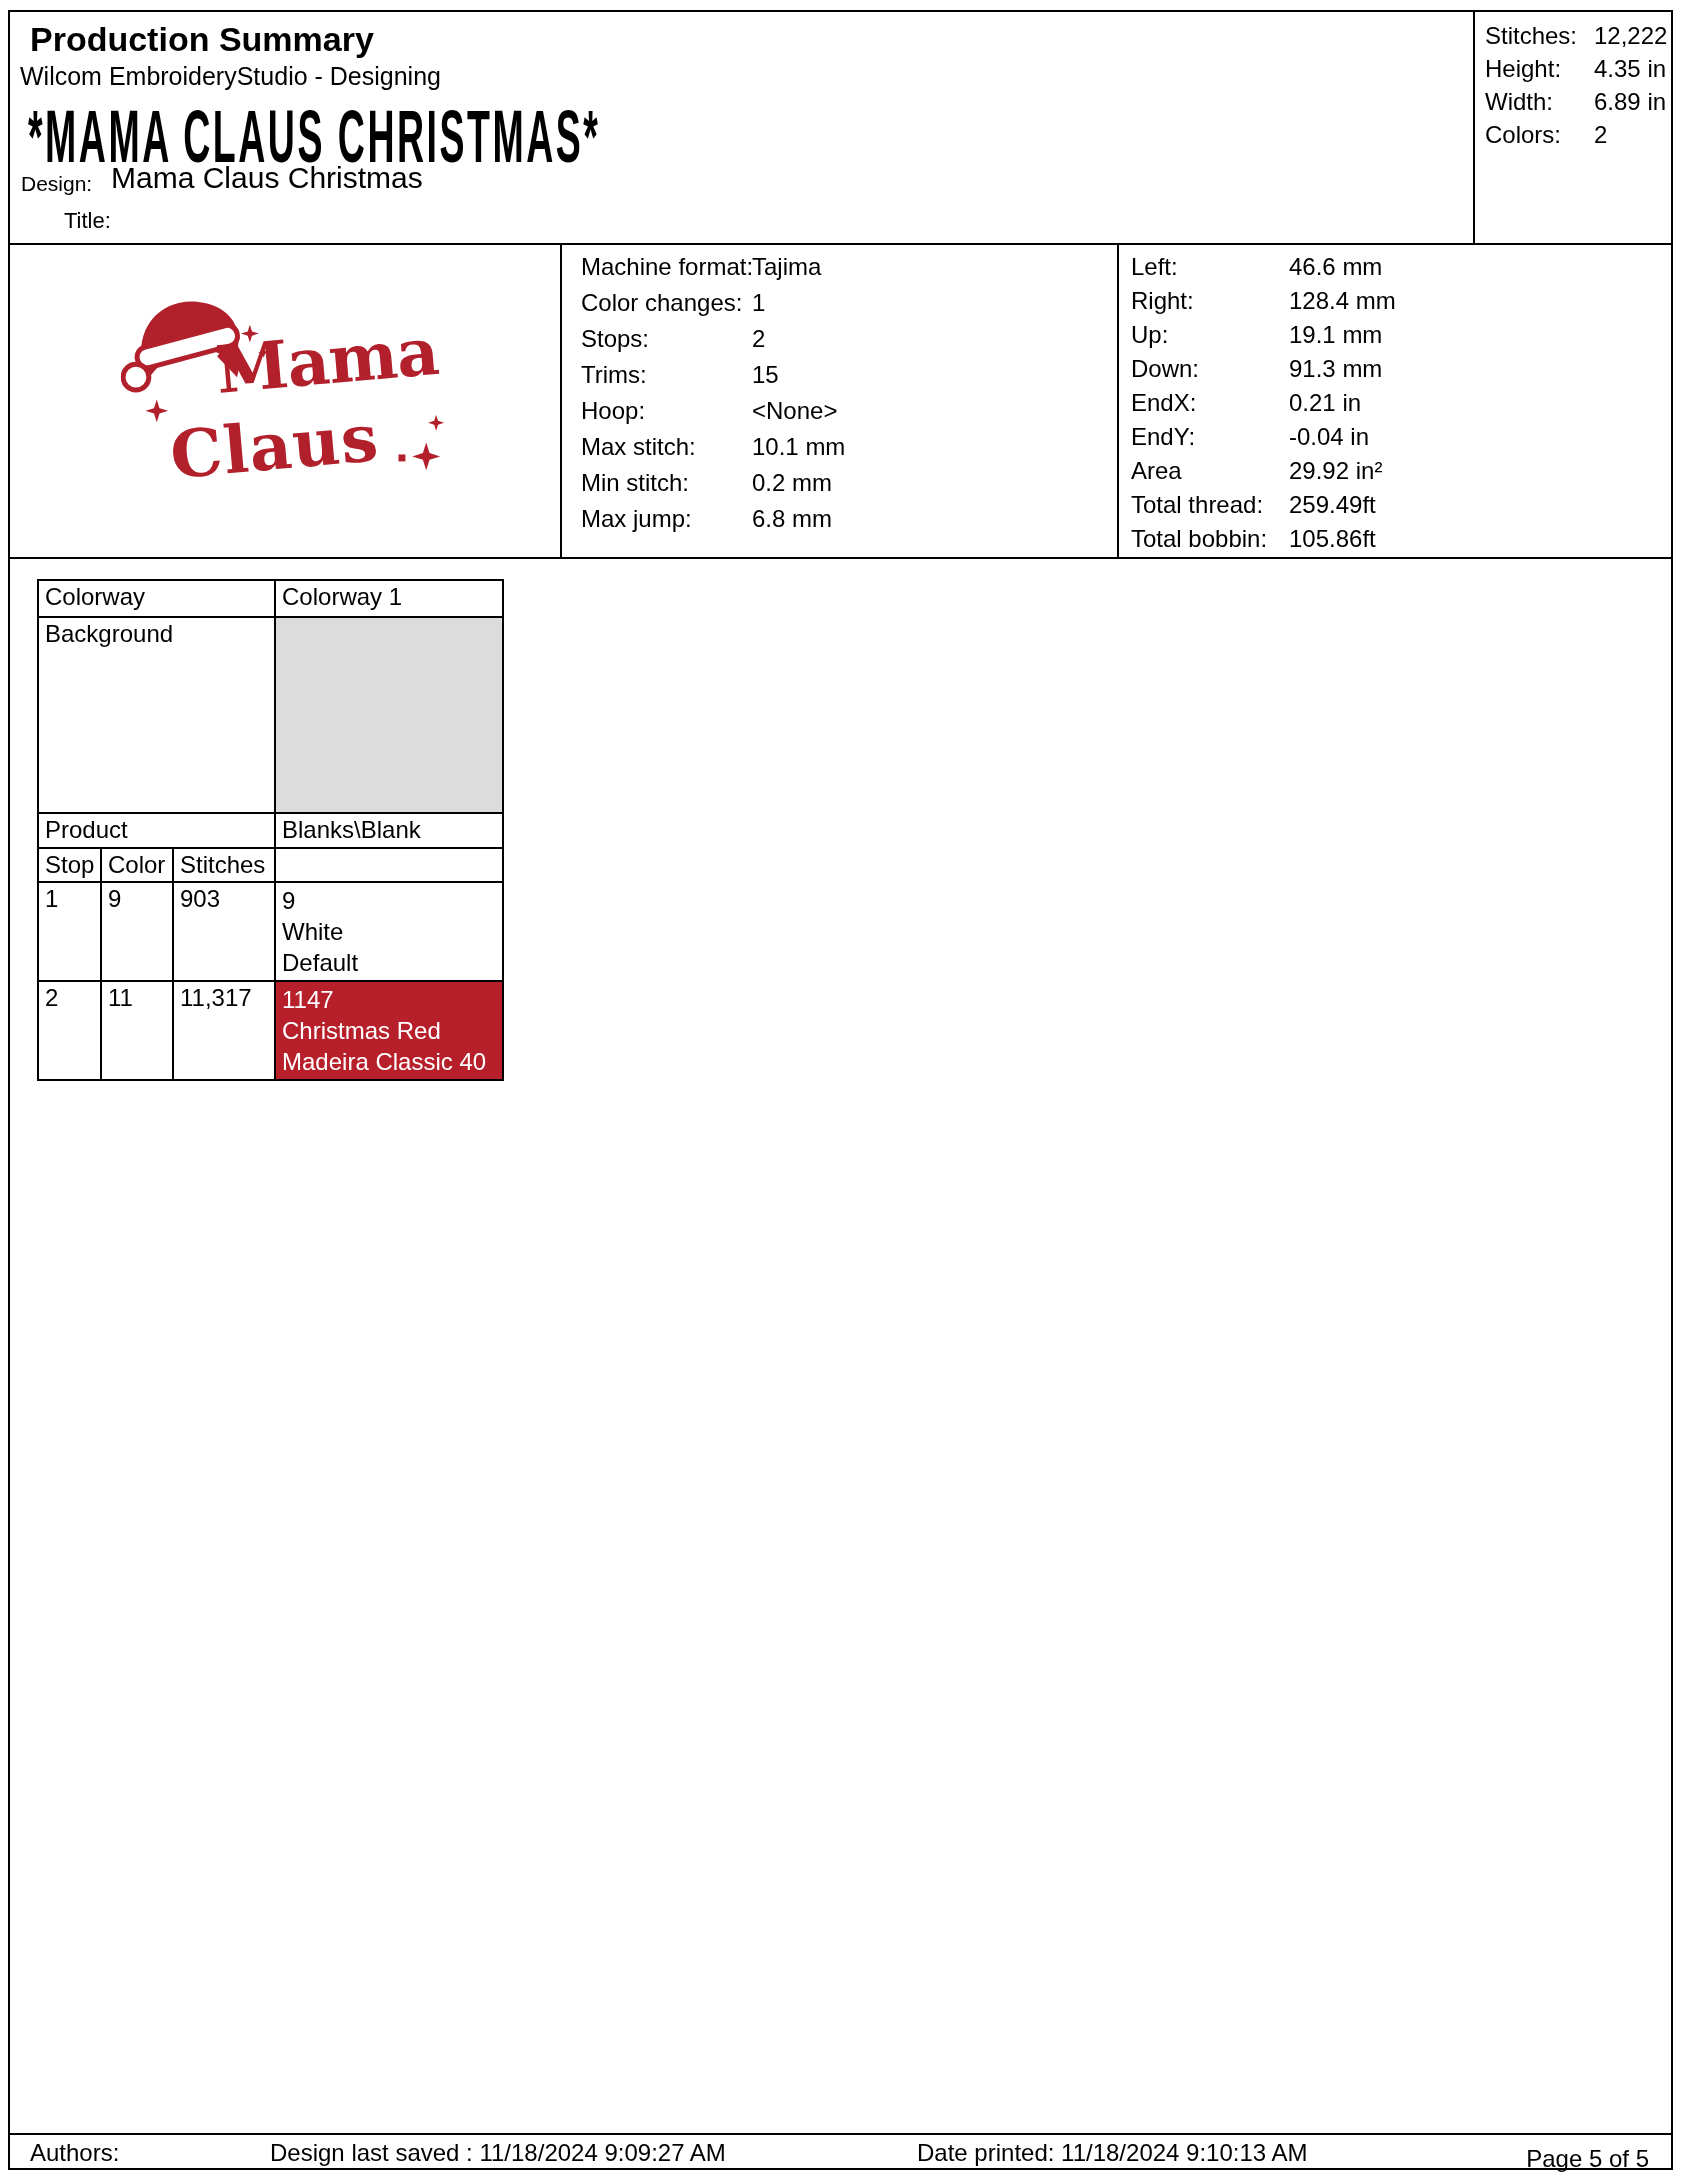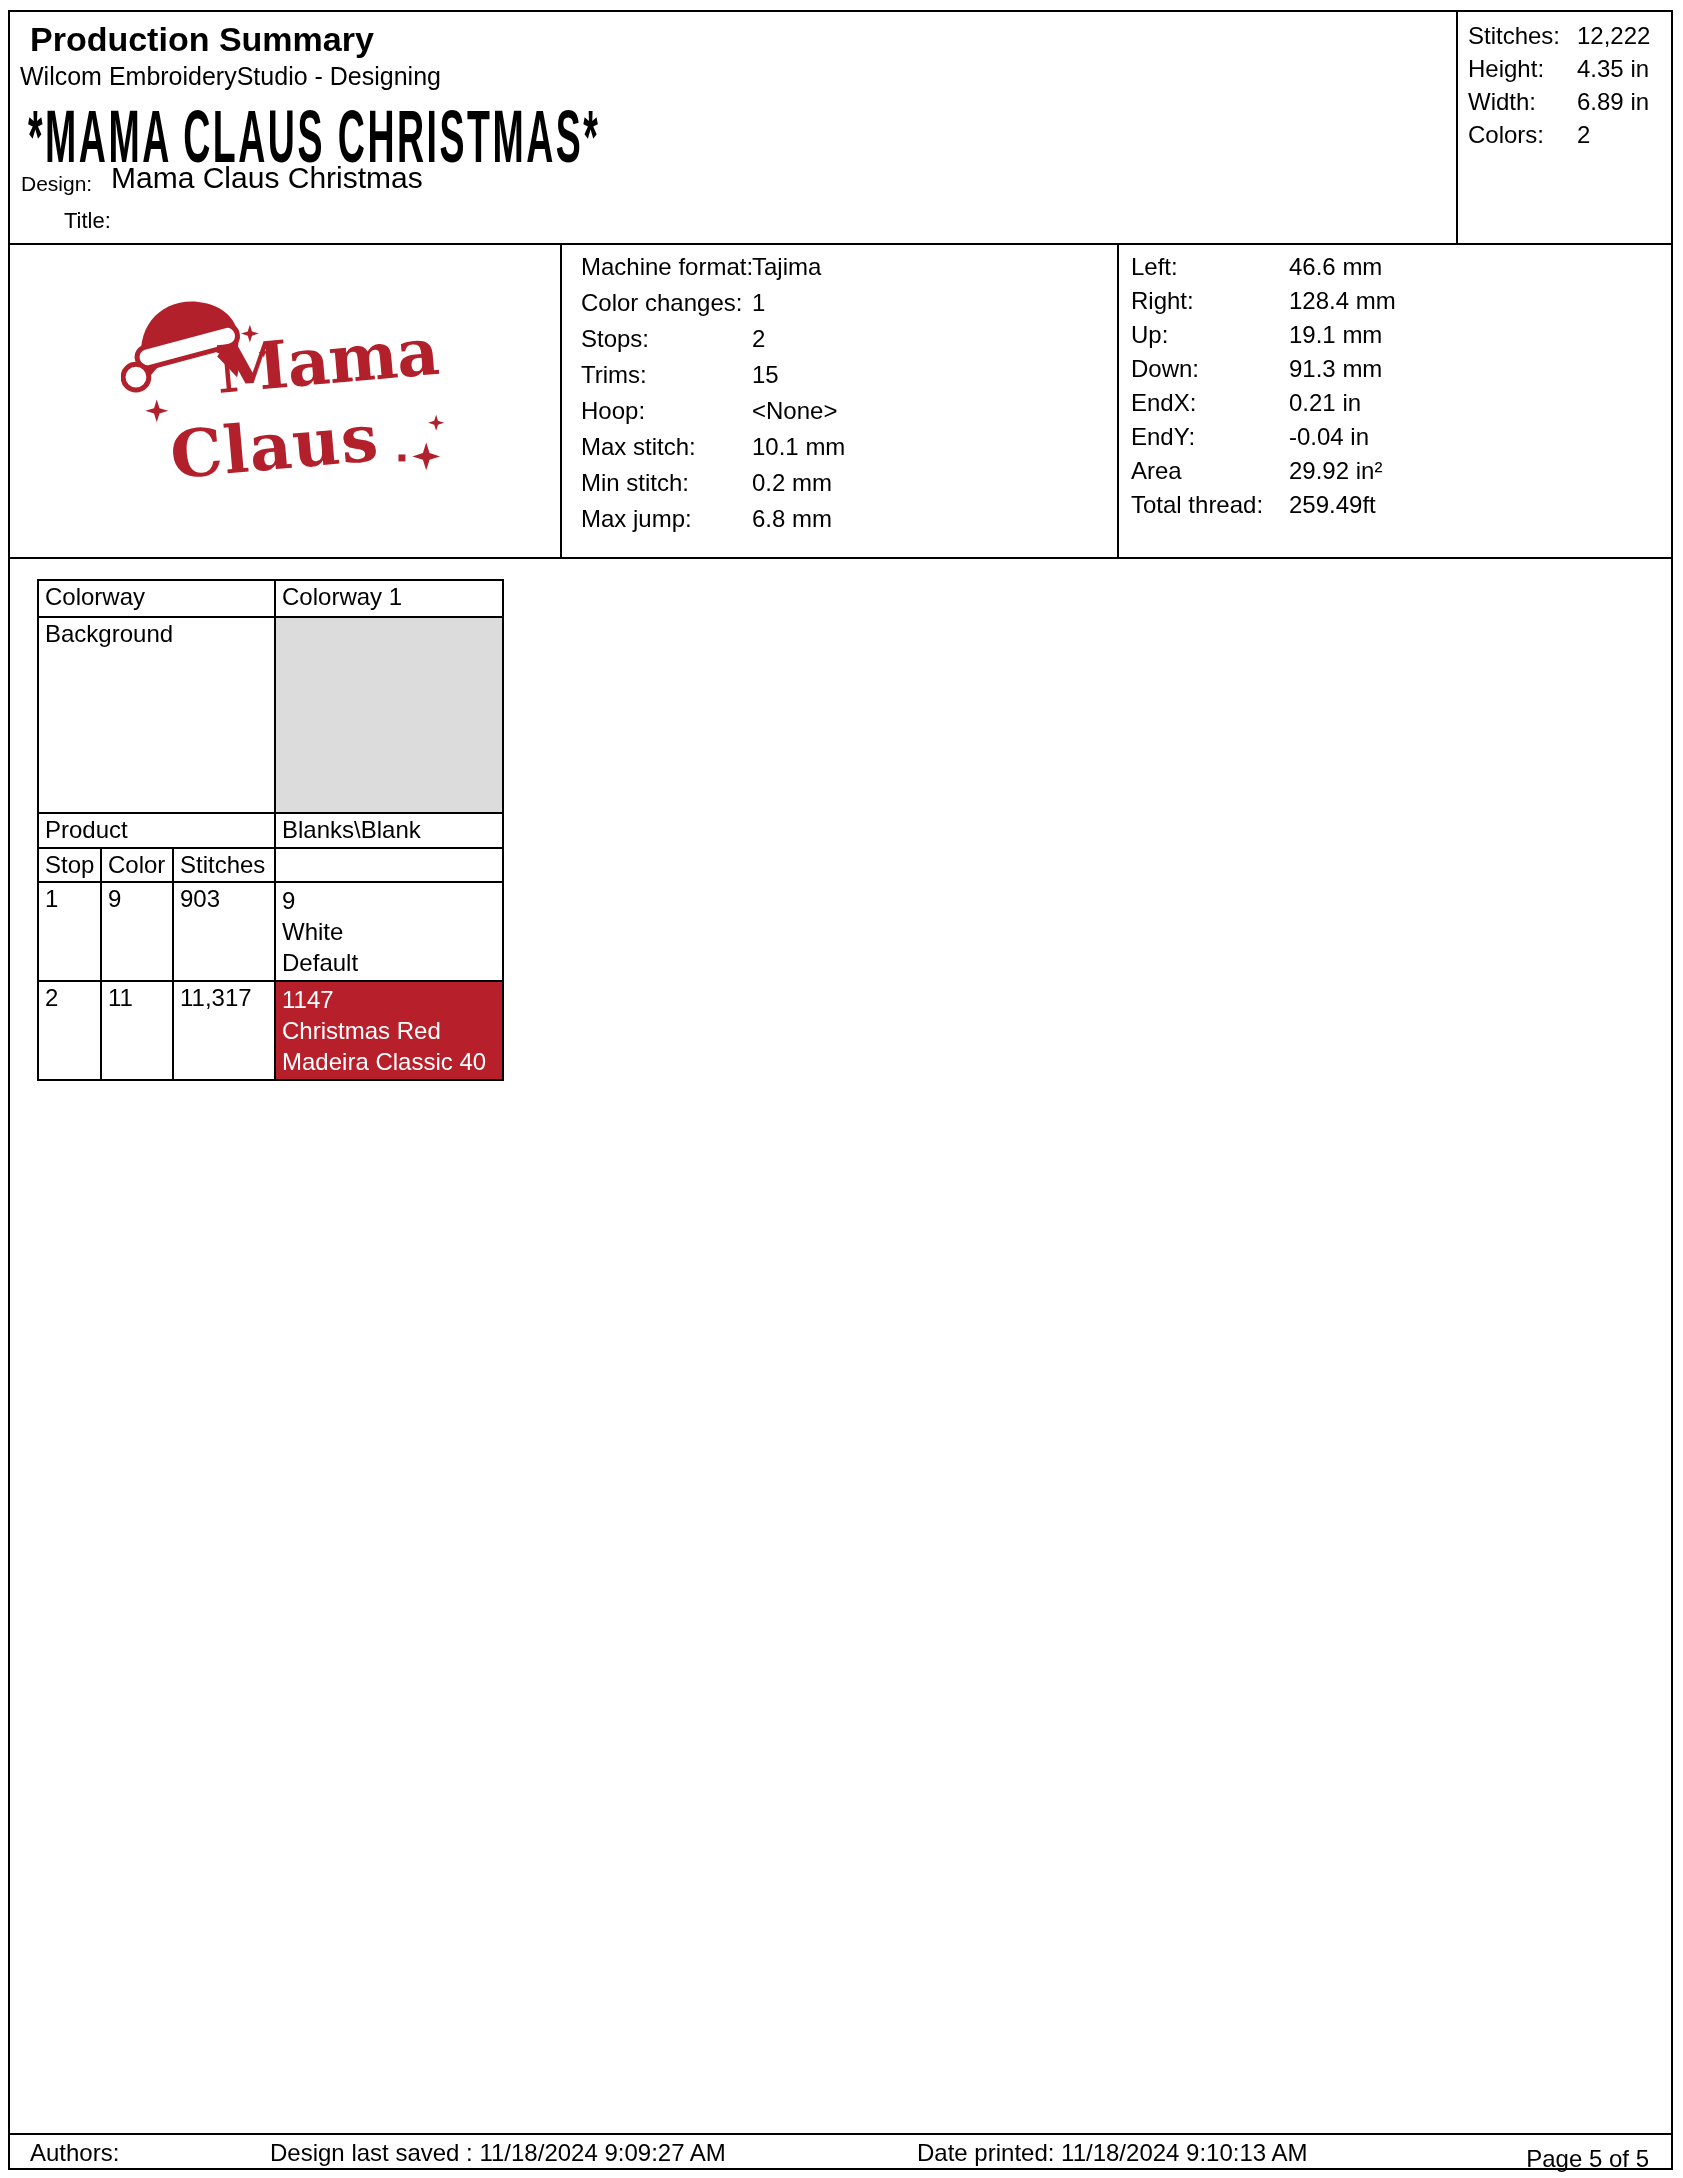--- a/index.html
+++ b/index.html
@@ -19,21 +19,21 @@
   .h-sub{position:absolute;top:50px;left:10px;font-size:25px;white-space:nowrap;}
   .h-big{
     position:absolute;top:87px;left:18px;font-size:75px;font-weight:bold;
     letter-spacing:5px;white-space:nowrap;transform:scaleX(0.5);transform-origin:0 0;line-height:1;
   }
   .h-design-label{position:absolute;top:160px;left:11px;font-size:21px;}
   .h-design-name{position:absolute;top:149px;left:101px;font-size:30px;font-weight:normal;white-space:nowrap;}
   .h-title-label{position:absolute;top:196px;left:10px;font-size:22px;margin-left:44px;}
   .h-title-value{position:absolute;top:196px;left:69px;font-size:22px;}
   .stats-box{
-    position:absolute;top:0;right:0;width:215px;height:231px;border-left:2px solid #000;
+    position:absolute;top:0;right:0;width:198px;height:231px;border-left:2px solid #000;
     box-sizing:border-box;padding:10px 0 0 10px;
   }
   .stat-row{position:relative;height:33px;font-size:24px;white-space:nowrap;}
   .stat-row .val{position:absolute;left:109px;}
   
   .details-band{position:absolute;top:233px;left:0;width:100%;height:312px;border-bottom:2px solid #000;}
   .cell-logo{position:absolute;left:0;top:0;width:550px;height:100%;}
   .cell-machine{position:absolute;left:550px;top:0;width:556px;height:100%;border-left:2px solid #000;box-sizing:border-box;padding:8px 0 0 19px;}
   .cell-extents{position:absolute;left:1107px;top:0;width:554px;height:100%;border-left:2px solid #000;box-sizing:border-box;padding:8px 0 0 12px;}
   .m-row{position:relative;height:36px;font-size:24px;white-space:nowrap;}
@@ -185,20 +185,24 @@
         <span>EndY:</span>
         <span class="val">-0.04 in</span>
       </div>
       <div class="x-row">
         <span>Area</span>
         <span class="val">29.92 in²</span>
       </div>
       <div class="x-row">
         <span>Total thread:</span>
         <span class="val">259.49ft</span>
+      </div>
+      <div class="x-row">
+        <span>Total bobbin:</span>
+        <span class="val">105.86ft</span>
       </div>
     </div>
   </div>
 
   <table class="colorway">
     <colgroup>
         <col style="width:63px">
         <col style="width:72px">
         <col style="width:102px">
         <col style="width:228px">

